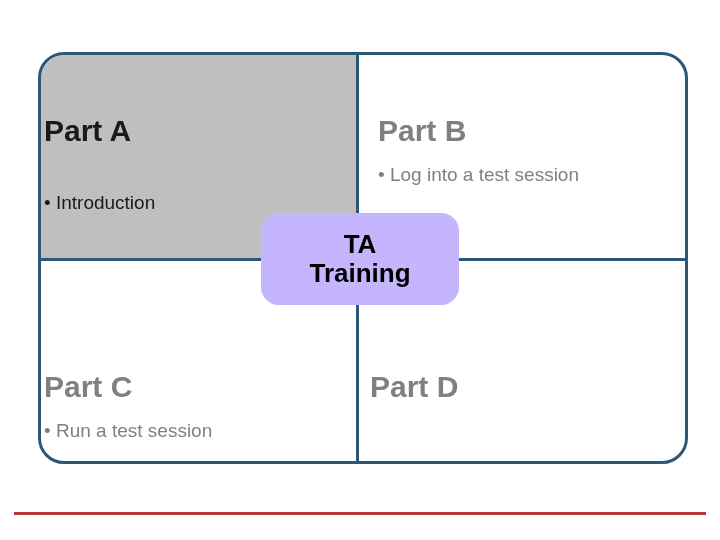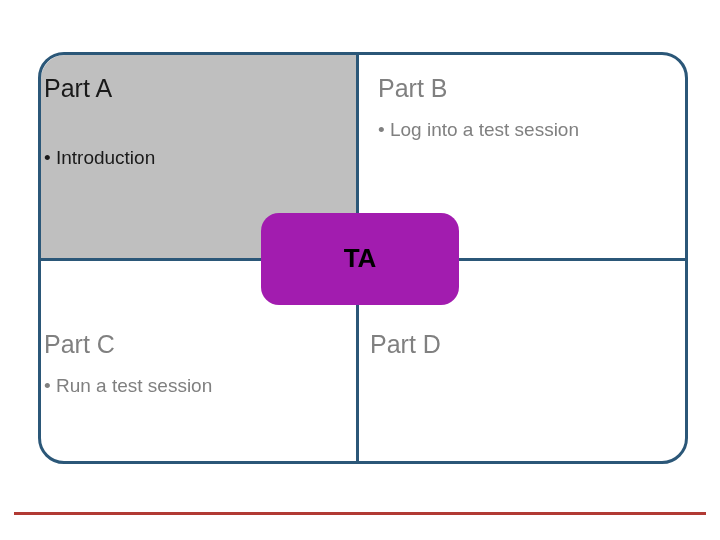--- a/index.html
+++ b/index.html
@@ -65,25 +65,26 @@
     width: 647px;
     height: 3px;
     background: #2b5778;
   }
 
   .quad {
     position: absolute;
     box-sizing: border-box;
   }
   .quad-title {
-    font-size: 25px;
+    font-size: 30px;
     color: #808080;
-    font-weight: normal;
+    font-weight: bold;
     letter-spacing: 0px;
     white-space: nowrap;
+    margin-top: 40px;
   }
   .quad-title.dark {
     color: #1a1a1a;
   }
   .quad-bullet {
     font-size: 19px;
     color: #808080;
     white-space: nowrap;
     margin-top: 16px;
   }
@@ -97,21 +98,21 @@
   #quad-c { left: 44px; top: 330px; width: 300px; }
   #quad-d { left: 370px; top: 330px; width: 300px; }
 
   
   #center-label {
     position: absolute;
     left: 261px;
     top: 213px;
     width: 198px;
     height: 92px;
-    background: #a21caf;
+    background: #c4b5fd;
     border-radius: 18px;
     display: flex;
     flex-direction: column;
     align-items: center;
     justify-content: center;
     line-height: 1.12;
   }
   #center-label .cl-line {
     font-size: 26px;
     font-weight: bold;
@@ -154,16 +155,17 @@
     <div class="quad-title">Part B</div>
     <div class="quad-bullet">• Log into a test session</div>
   </div>
 
   <div class="quad" id="quad-d">
     <div class="quad-title">Part D</div>
   </div>
 
   <div id="center-label">
     <div class="cl-line">TA</div>
+    <div class="cl-line">Training</div>
   </div>
 
   <div id="bottom-rule"></div>
 </div>
 
 </body></html>

